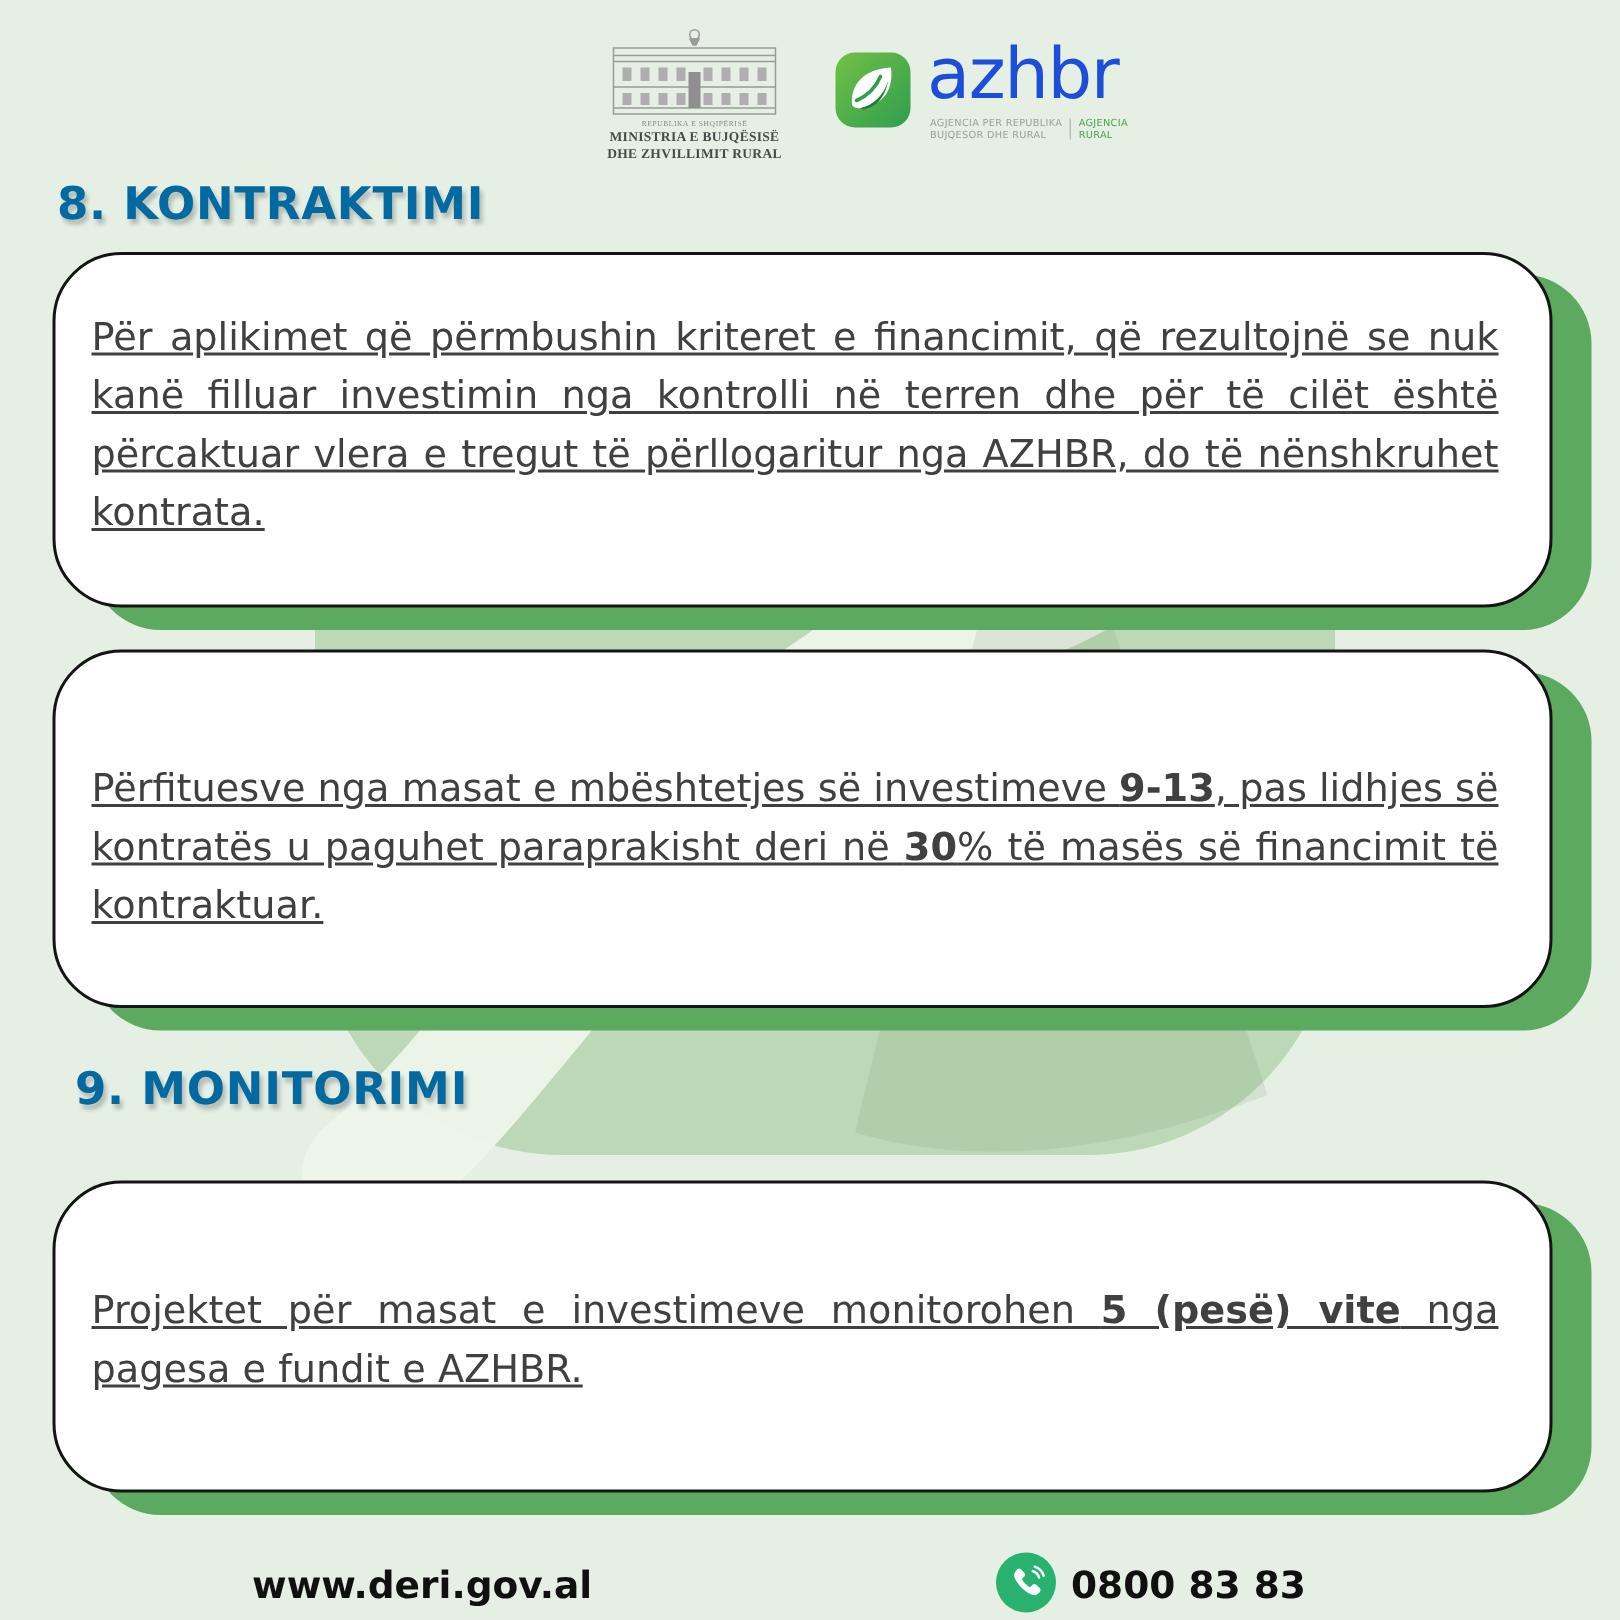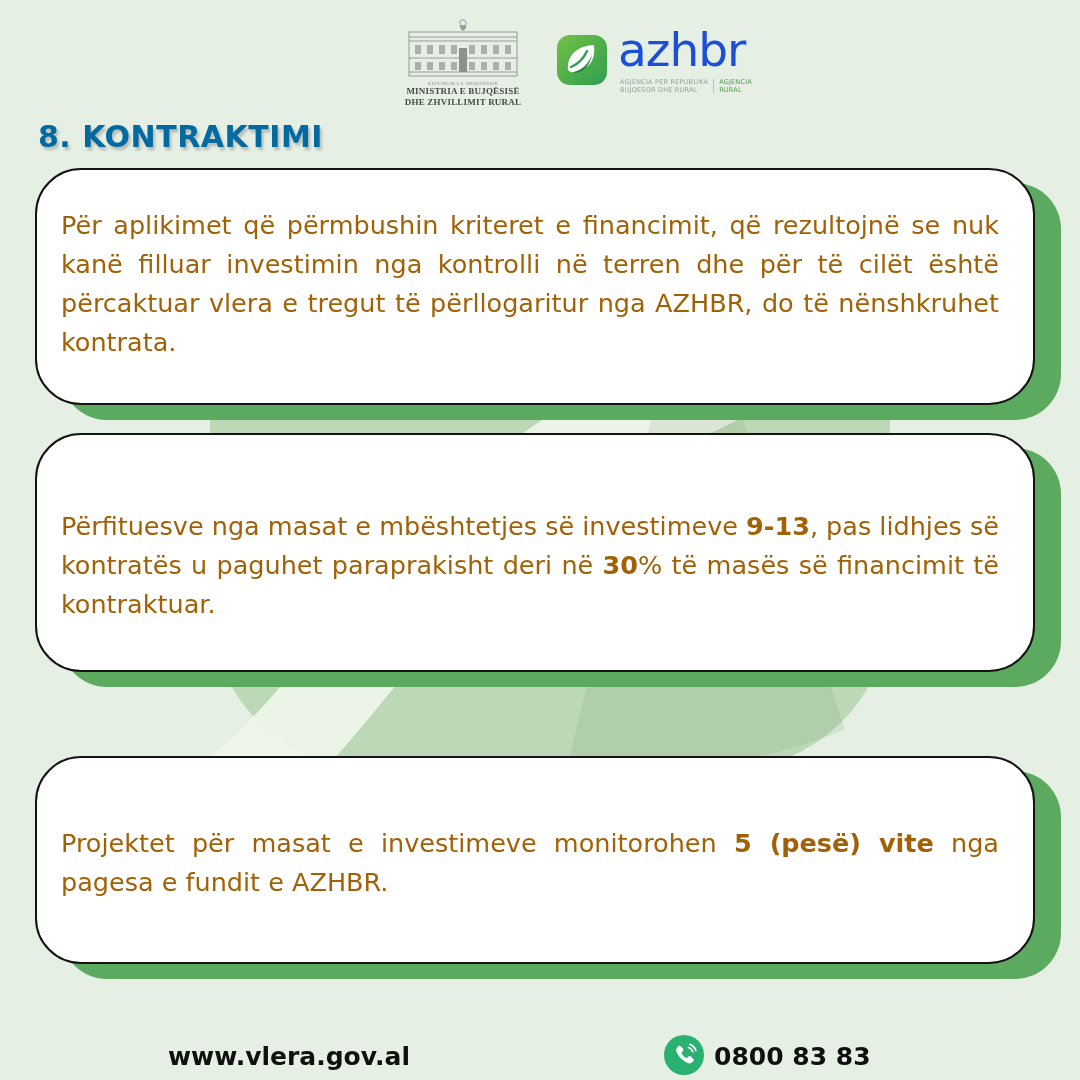--- a/index.html
+++ b/index.html
@@ -33,24 +33,24 @@
   #heading-9{left:50px;top:698px;}
   
   .card{
     position:absolute;left:35px;width:1000px;z-index:2;
     background:#ffffff;border:2.5px solid #141414;border-radius:46px;
     box-shadow:26px 15px 0 0 #5caa60;
     box-sizing:border-box;
   }
   #card-1{top:168px;height:237px;}
   #card-2{top:433px;height:239px;}
-  #card-3{top:756px;height:208px;}
+  #card-3{top:787px;height:208px;}
   .card-text{
     padding:0 34px 0 24px;font-size:25.5px;line-height:39px;
-    text-align:justify;color:#a16207;
+    text-align:justify;color:#404040;text-decoration:underline;
   }
   #card-1 .card-text{padding-top:36px;}
   #card-2 .card-text{padding-top:72px;}
   #card-3 .card-text{padding-top:66px;}
   .seg-b{font-weight:700;}
   
   .footer{position:absolute;left:0;top:1032px;width:1080px;height:48px;z-index:2;}
   .site{position:absolute;left:168px;top:10px;font-size:25px;font-weight:700;color:#101010;}
   .phone-icon{position:absolute;left:663px;top:2px;width:42px;height:42px;}
   .phone-num{position:absolute;left:714px;top:10px;font-size:25px;font-weight:700;color:#101010;}
@@ -135,27 +135,28 @@
   <div id="heading-8" class="sec-heading">8. KONTRAKTIMI</div>
 
   <div id="card-1" class="card">
     <div class="card-text"><span>Për aplikimet që përmbushin kriteret e financimit, që rezultojnë se nuk kanë filluar investimin nga kontrolli në terren dhe për të cilët është përcaktuar vlera e tregut të përllogaritur nga AZHBR,  do të nënshkruhet kontrata.</span></div>
   </div>
 
   <div id="card-2" class="card">
     <div class="card-text"><span>Përfituesve nga masat e mbështetjes së investimeve </span><span class="seg-b">9-13</span><span>, pas lidhjes së kontratës u paguhet paraprakisht deri në </span><span class="seg-b">30</span><span>% të masës së financimit të kontraktuar.</span></div>
   </div>
 
+  <div id="heading-9" class="sec-heading">9. MONITORIMI</div>
 
   <div id="card-3" class="card">
     <div class="card-text"><span>Projektet për masat e investimeve monitorohen </span><span class="seg-b">5 (pesë) vite</span><span> nga pagesa e fundit e AZHBR.</span></div>
   </div>
 
   <div class="footer">
-    <div class="site">www.vlera.gov.al</div>
+    <div class="site">www.deri.gov.al</div>
     <svg class="phone-icon" viewBox="0 0 42 42">
       <circle cx="21" cy="21" r="20" fill="#29b170"></circle>
       <path d="M15.1,12.2 c0.7,-0.7 1.8,-0.7 2.5,0 l2.3,2.3 c0.7,0.7 0.7,1.8 0,2.5 l-1.2,1.2 c-0.3,0.3 -0.35,0.8 -0.1,1.2 c1.1,1.8 2.6,3.3 4.4,4.4 c0.4,0.25 0.9,0.2 1.2,-0.1 l1.2,-1.2 c0.7,-0.7 1.8,-0.7 2.5,0 l2.3,2.3 c0.7,0.7 0.7,1.8 0,2.5 l-1,1 c-1.1,1.1 -2.8,1.5 -4.2,0.9 c-5.2,-2.2 -9.4,-6.4 -11.6,-11.6 c-0.6,-1.4 -0.2,-3.1 0.9,-4.2 Z" fill="#ffffff"></path>
       <path d="M25.5,13.5 a6,6 0 0 1 4.2,4.2 M26.8,10.4 a9.5,9.5 0 0 1 6,6" stroke="#ffffff" stroke-width="1.7" fill="none" stroke-linecap="round"></path>
     </svg>
     <div class="phone-num">0800 83 83</div>
   </div>
 
 </div>
 

